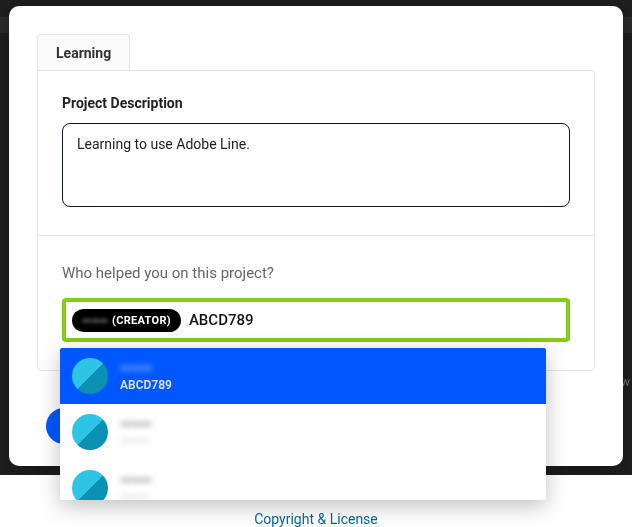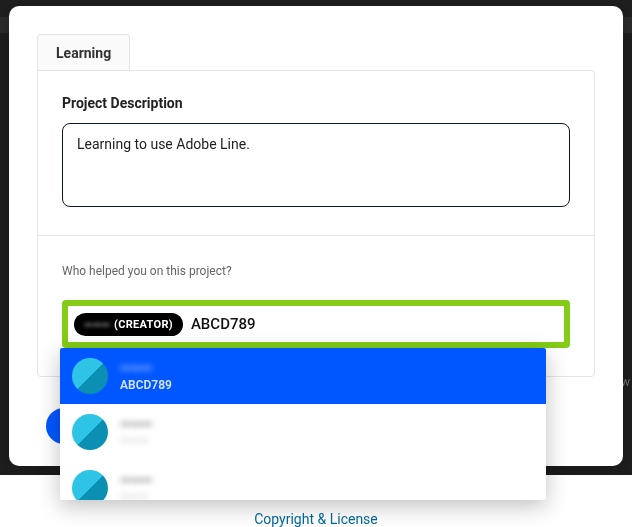--- a/index.html
+++ b/index.html
@@ -18,28 +18,28 @@
   }
   .tab.active { color: #0057ff; position: relative; z-index: 2; }
   .tab:not(.active) { background: #fafafa; }
   .panel {
     border: 1px solid #e5e5e5; border-radius: 0 4px 4px 4px; margin-top: -1px;
     background: #fff; padding: 0 0 28px 0; position: relative; z-index: 1;
   }
   .panel.active-first { border-top-left-radius: 0; }
   .section { padding: 24px 24px 0 24px; }
   .label { font-size: 14px; font-weight: 700; color: #222; margin-bottom: 12px; }
-  .sublabel { font-size: 12px; color: #666; margin-top: 4px; margin-bottom: 22px; }
+  .sublabel { font-size: 15px; color: #666; margin-top: 4px; margin-bottom: 16px; }
   .textarea {
     width: 100%; min-height: 84px; border: 1px solid #0f172a; border-radius: 8px;
     padding: 12px 14px; font-size: 14px; color: #222; resize: none;
   }
   .divider { height: 1px; background: #e5e5e5; margin: 24px 0 0 0; }
   .tagbox {
-    width: 100%; border: 6px solid #84cc16; border-radius: 4px; background: #fff;
+    width: 100%; border: 4px solid #84cc16; border-radius: 4px; background: #fff;
     display: flex; align-items: center; padding: 5px 6px; gap: 8px;
   }
   .chip {
     background: #000; color: #fff; border-radius: 14px; padding: 5px 10px;
     font-size: 11px; font-weight: 700; display: flex; align-items: center; gap: 4px;
     letter-spacing: .3px;
   }
   .chip .cname { filter: blur(2px); }
   .tag-input {
     border: none; outline: none; font-size: 15px; color: #111; flex: 1; padding: 4px 0;

